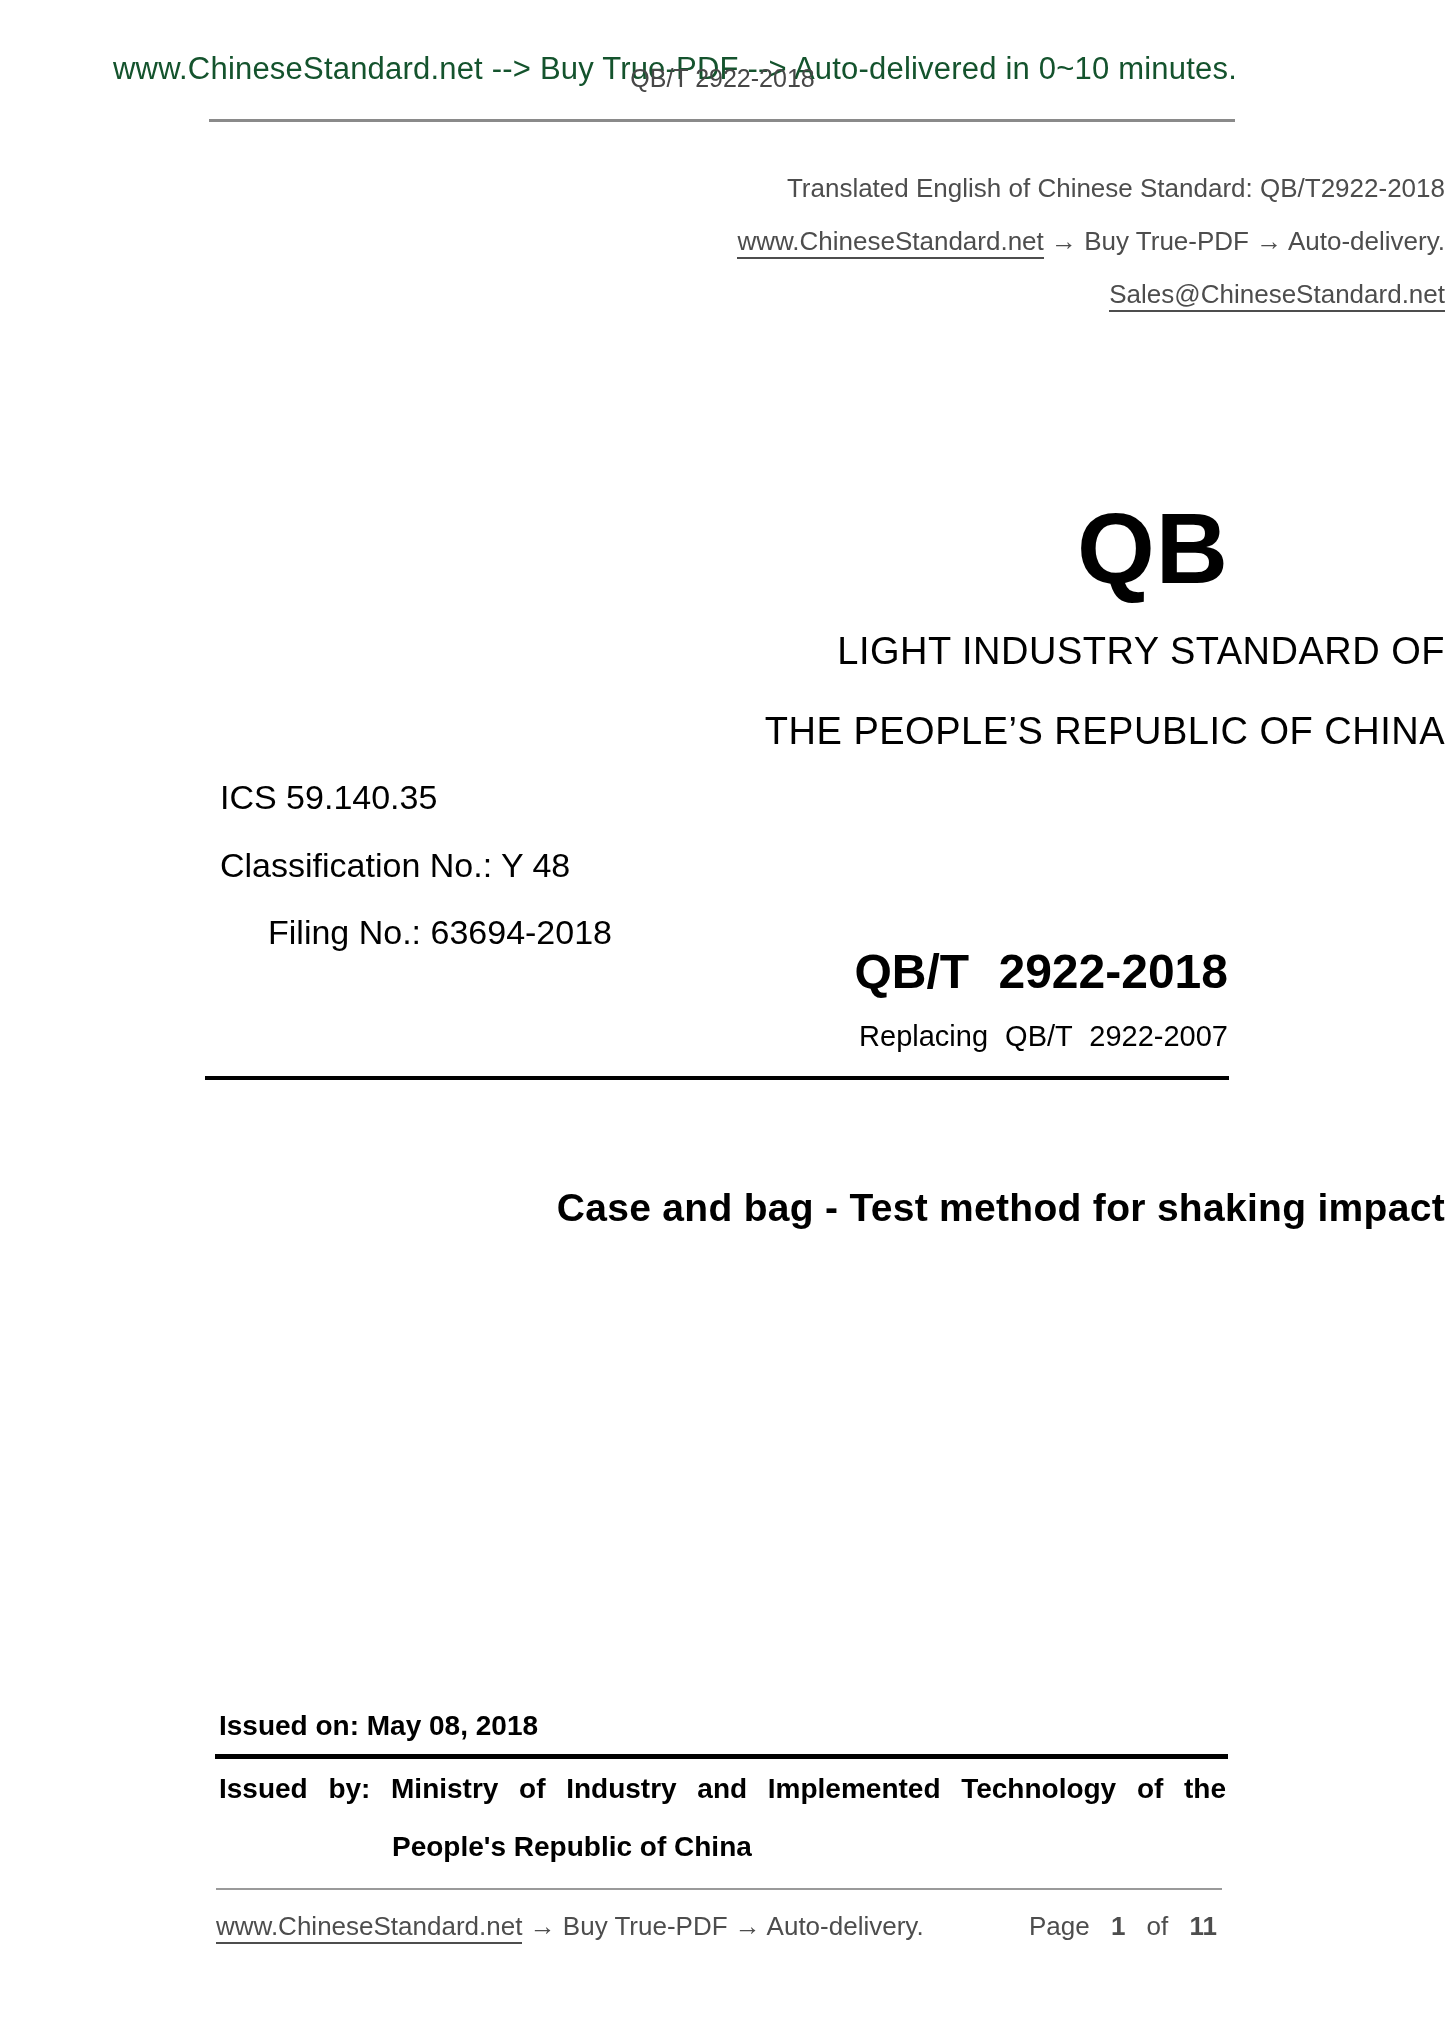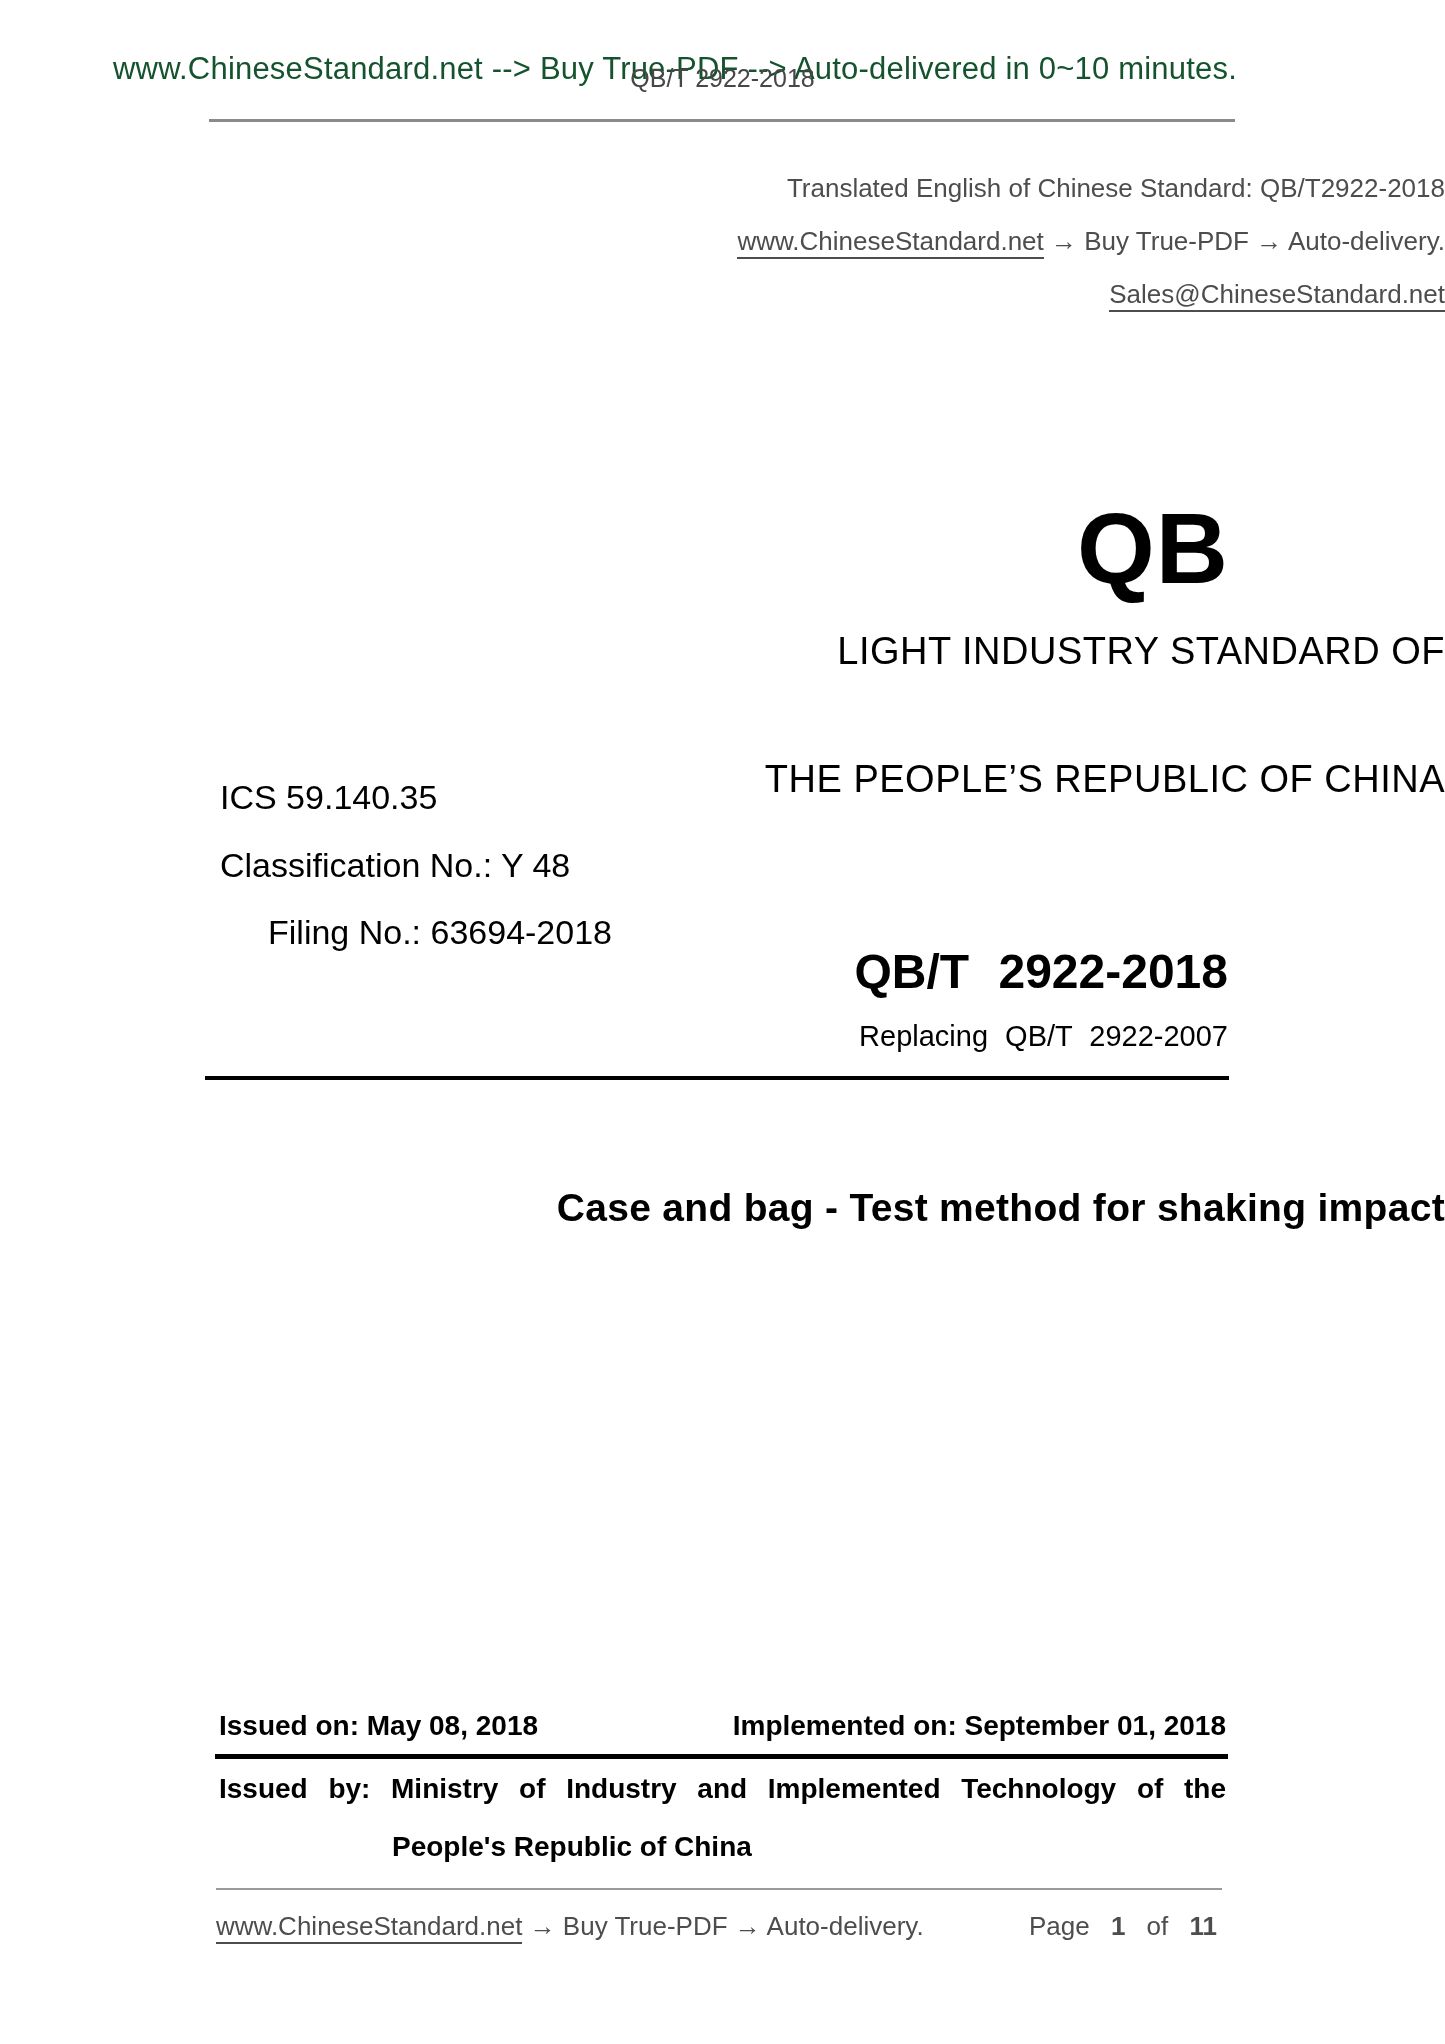--- a/index.html
+++ b/index.html
@@ -34,21 +34,21 @@
   .intro-buy{top:227px;}
   .intro-email{top:280px;}
   .u{border-bottom:2px solid currentColor;padding-bottom:1px;}
 
   .qb-logo{
     position:absolute;right:216px;top:498px;
     font-size:100px;font-weight:700;line-height:1;letter-spacing:1px;
   }
   .org-line{font-size:38px;letter-spacing:0.5px;}
   .org-line1{top:630px;}
-  .org-line2{top:710px;margin-top:48px;}
+  .org-line2{top:710px;}
 
   .meta{position:absolute;left:220px;font-size:34px;white-space:nowrap;}
   .meta-ics{top:778px;}
   .meta-class{top:846px;}
   .meta-filing{top:913px;margin-left:48px;}
 
   .code-big{
     position:absolute;right:217px;top:944px;
     font-size:48px;font-weight:700;word-spacing:16px;white-space:nowrap;
   }
@@ -105,21 +105,20 @@
   <div class="meta meta-filing">Filing No.: 63694-2018</div>
 
   <div class="code-big">QB/T 2922-2018</div>
   <div class="replacing">Replacing QB/T 2922-2007</div>
   <div class="rule rule-mid"></div>
 
   <div class="centered doc-title">Case and bag - Test method for shaking impact</div>
 
   <div class="dates-row">
     <span>Issued on: May 08, 2018</span>
-    <span>Implemented on: September 01, 2018</span>
   </div>
   <div class="rule rule-dates"></div>
   <div class="issued-by-1">
       <span>Issued</span>
       <span>by:</span>
       <span>Ministry</span>
       <span>of</span>
       <span>Industry</span>
       <span>and</span>
       <span>Implemented</span>

